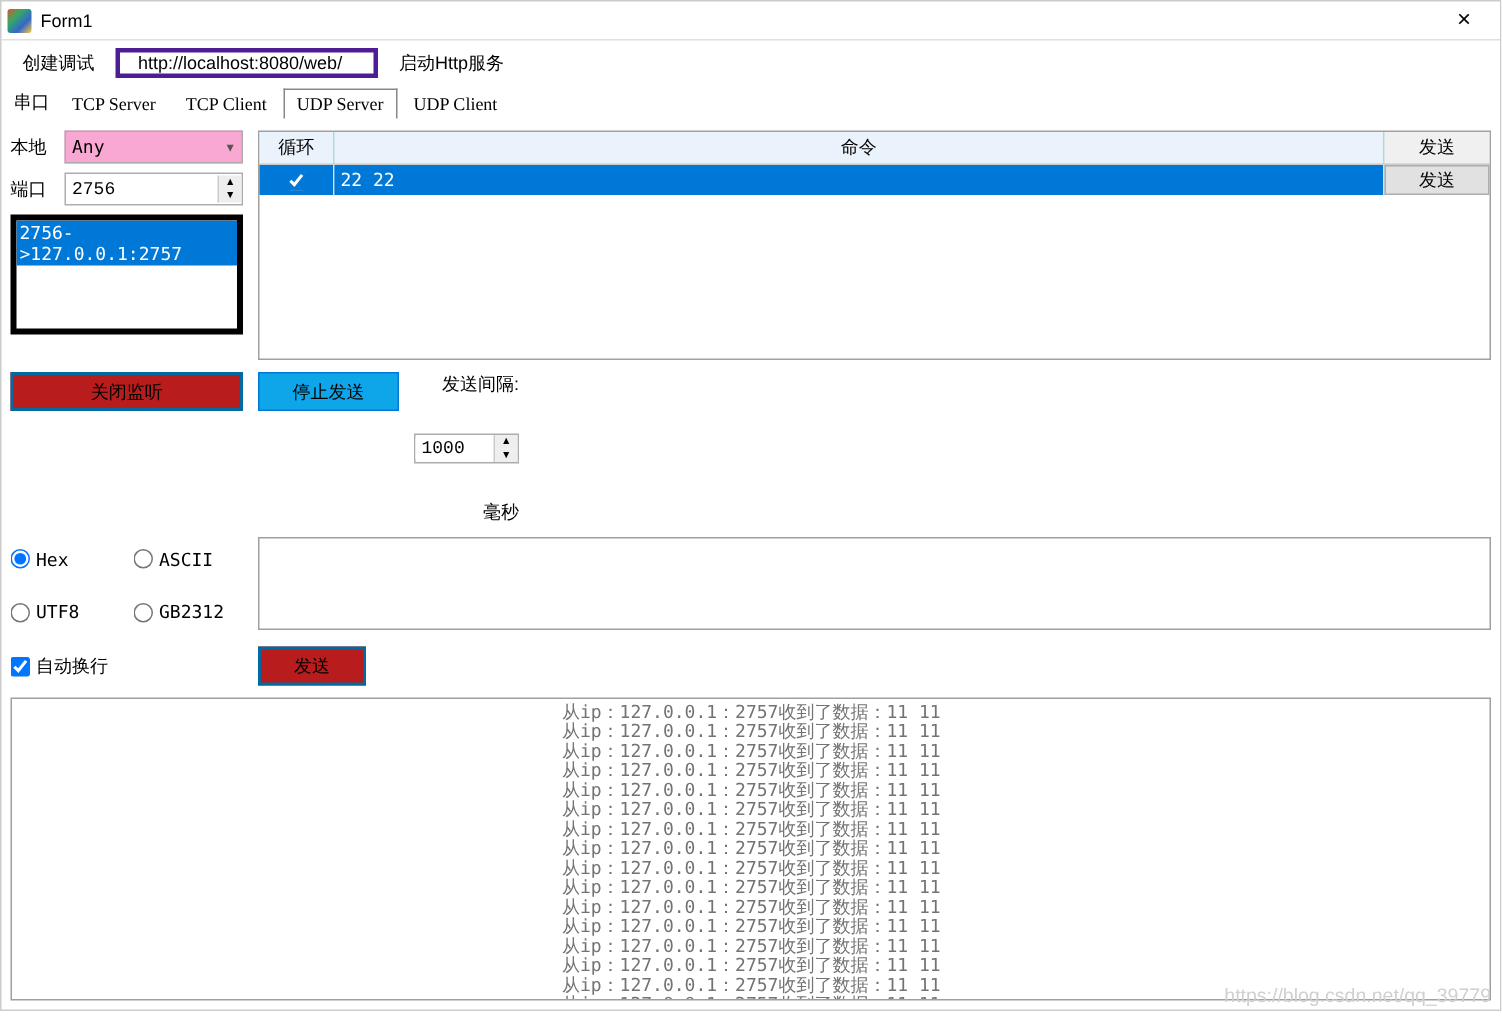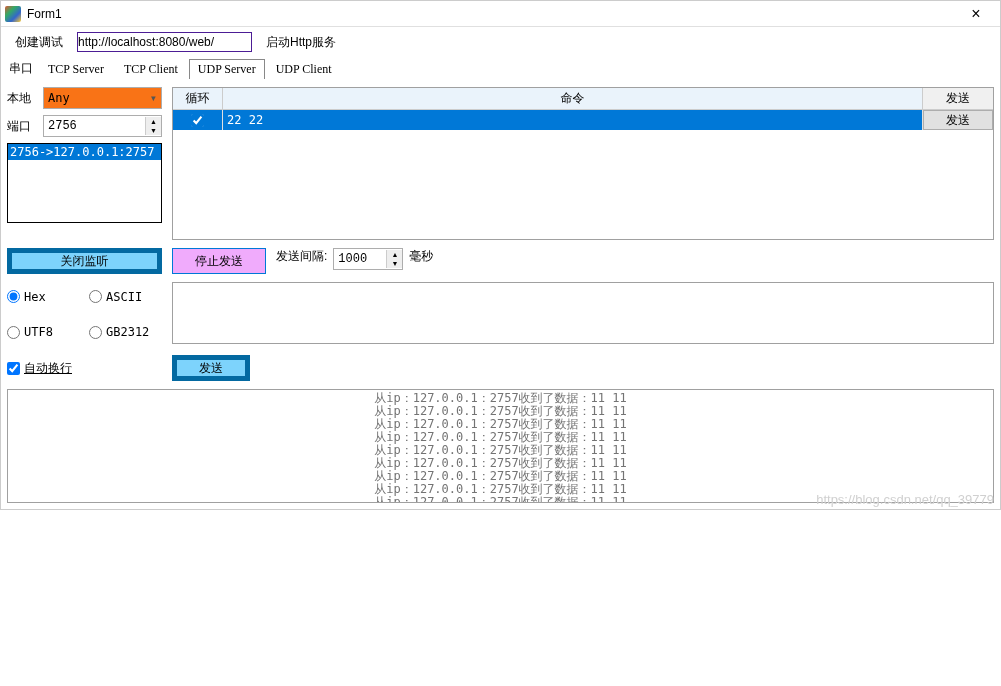--- a/index.html
+++ b/index.html
@@ -1,65 +1,65 @@
 <!DOCTYPE html>
 <html><head>
   <meta charset="utf-8">
   <style>
     * { box-sizing: border-box; margin: 0; padding: 0; }
     body { font-family: "Microsoft YaHei", "SimSun", Arial, sans-serif; font-size: 12px; color: #000; background: #fff; }
-    .window { width: 1001px; height: 510px; border: 1px solid #ccc; position: relative; overflow: hidden; display: flex; flex-direction: column; }
+    .window { width: 1001px; height: 674px; border: 1px solid #ccc; position: relative; overflow: hidden; display: flex; flex-direction: column; }
     .titlebar { height: 26px; display: flex; align-items: center; padding: 0 4px; border-bottom: 1px solid #e0e0e0; }
     .titlebar-icon { width: 16px; height: 16px; margin-right: 6px; background: linear-gradient(135deg,#d53,#3a6,#36c,#fc3); border-radius: 2px; }
     .titlebar-title { flex: 1; font-size: 12px; }
     .close-x { width: 40px; text-align: center; font-size: 16px; cursor: pointer; }
     .toolbar { height: 30px; display: flex; align-items: center; padding: 4px 6px; gap: 6px; }
     .lbtn { padding: 2px 8px; cursor: pointer; }
-    .url-input { width: 175px; height: 20px; border: 1px solid #4c1d95; padding: 0 0; font-size: 12px; }
+    .url-input { width: 175px; height: 20px; border: 3px solid #4c1d95; padding: 0 12px; font-size: 12px; }
     .tabs { display: flex; align-items: flex-end; padding: 4px 6px 0 6px; height: 22px; }
     .tab { padding: 2px 8px; border: 1px solid transparent; border-bottom: none; font-family: Liberation Serif, serif; font-size: 12px; cursor: pointer; margin-right: 2px; }
     .tab.active { border-color: #888; background: #fff; }
     .tab-lead { padding: 2px 6px 2px 2px; font-family: "NSimSun","SimSun",monospace; }
     .content { padding: 8px 6px 6px 6px; display: flex; flex-direction: column; gap: 8px; flex: 1; overflow: hidden; }
     .row { display: flex; gap: 10px; }
     .left-col { width: 155px; display: flex; flex-direction: column; gap: 6px; }
     .field { display: flex; align-items: center; gap: 8px; }
     .field-label { width: 28px; font-family: "Microsoft YaHei"; }
-    .combo { flex: 1; height: 22px; border: 1px solid #adadad; background: #f97316; display: flex; align-items: center; padding: 0 4px; position: relative; font-family: "NSimSun",monospace; cursor: pointer; }
+    .combo { flex: 1; height: 22px; border: 1px solid #adadad; background: #f9a8d4; display: flex; align-items: center; padding: 0 4px; position: relative; font-family: "NSimSun",monospace; cursor: pointer; }
     .combo::after { content: "▾"; position: absolute; right: 4px; color: #555; }
     .numeric { flex: 1; height: 22px; border: 1px solid #adadad; display: flex; align-items: center; background: #fff; position: relative; }
     .numeric input { border: none; flex: 1; padding: 0 4px; font-size: 12px; font-family: Liberation Mono, monospace; outline: none; width: 100%; }
     .spinner { width: 16px; display: flex; flex-direction: column; border-left: 1px solid #ccc; }
     .spinner span { flex:1; font-size:7px; text-align:center; line-height:9px; background:#eee; cursor:pointer; }
-    .listbox { border: 1px solid #000000; height: 80px; overflow: auto; background: #fff; }
+    .listbox { border: 4px solid #000000; height: 80px; overflow: auto; background: #fff; }
     .listbox-item { background: #0078d7; color: #fff; padding: 1px 2px; font-family: "NSimSun",monospace; }
     .right-col { flex: 1; display: flex; flex-direction: column; }
     .grid-wrap { border: 1px solid #a0a0a0; height: 153px; display: flex; flex-direction: column; }
     .grid-header { display: flex; background: #5eead4; border-bottom: 1px solid #ccc; }
     .gh { border-right: 1px solid #ccc; text-align: center; padding: 2px 4px; background: #eaf3fb; font-weight: normal; }
     .gh.loop { width: 50px; }
     .gh.cmd { flex: 1; }
     .gh.send { width: 70px; border-right: none; background: #f0f0f0; }
     .grid-row { display: flex; height: 20px; }
     .gc { border-right: 1px solid #e0e0e0; display: flex; align-items: center; padding: 0 4px; }
     .gc.loop { width: 50px; justify-content: center; background: #0078d7; }
     .gc.cmd { flex: 1; background: #0078d7; color: #fff; font-family: "NSimSun",monospace; }
     .gc.send { width: 70px; border-right: none; padding: 0; }
     .gc.send button { width: 100%; height: 100%; border: 1px solid #adadad; background: #e1e1e1; cursor: pointer; font-size: 12px; }
     .chk { width: 13px; height: 13px; accent-color: #0078d7; }
     .midrow { display: flex; gap: 10px; align-items: flex-start; }
-    .btn { height: 26px; padding: 0 22px; border: 5px solid #0369a1; background: #7dd3fc; cursor: pointer; font-size: 12px; }
-    .btn.primary { border: 1px solid #0078d7; background: #f0abfc; }
-    .interval-box { display: flex; align-items: flex-start; gap: 6px; }
+    .btn { height: 26px; padding: 0 22px; border: 2px solid #0369a1; background: #b91c1c; cursor: pointer; font-size: 12px; }
+    .btn.primary { border: 1px solid #0078d7; background: #0ea5e9; }
+    .interval-box { display: flex; align-items: flex-end; gap: 24px; flex-direction: column; }
     .radios { display: flex; flex-wrap: wrap; gap: 6px 22px; width: 155px; font-family: "NSimSun",monospace; }
     .radio-item { display: flex; align-items: center; gap: 4px; width: 60px; cursor: pointer; }
     .radio-item input { margin: 0; }
     .textarea-wrap { flex: 1; }
     .textarea { width: 100%; height: 62px; border: 1px solid #a0a0a0; resize: none; padding: 2px; font-family: inherit; font-size: 12px; }
-    .auto-wrap { display: flex; align-items: center; gap: 4px; font-family: "Microsoft YaHei"; cursor: pointer; text-decoration: underline; }
+    .auto-wrap { display: flex; align-items: center; gap: 4px; font-family: "Microsoft YaHei"; cursor: pointer; }
     .logbox { border: 1px solid #a0a0a0; flex: 1; overflow-y: scroll; padding: 2px; font-family: "NSimSun","SimSun",monospace; line-height: 13px; white-space: pre; color: #737373; position: relative; text-align: center; }
     .watermark { position: absolute; right: 6px; bottom: 2px; color: #d0d0d0; font-family: Arial; font-size: 13px; pointer-events: none; }
   </style>
 </head>
 <body>
 
 <div class="window">
   <div class="titlebar">
     <div class="titlebar-icon"></div>
     <div class="titlebar-title">Form1</div>

